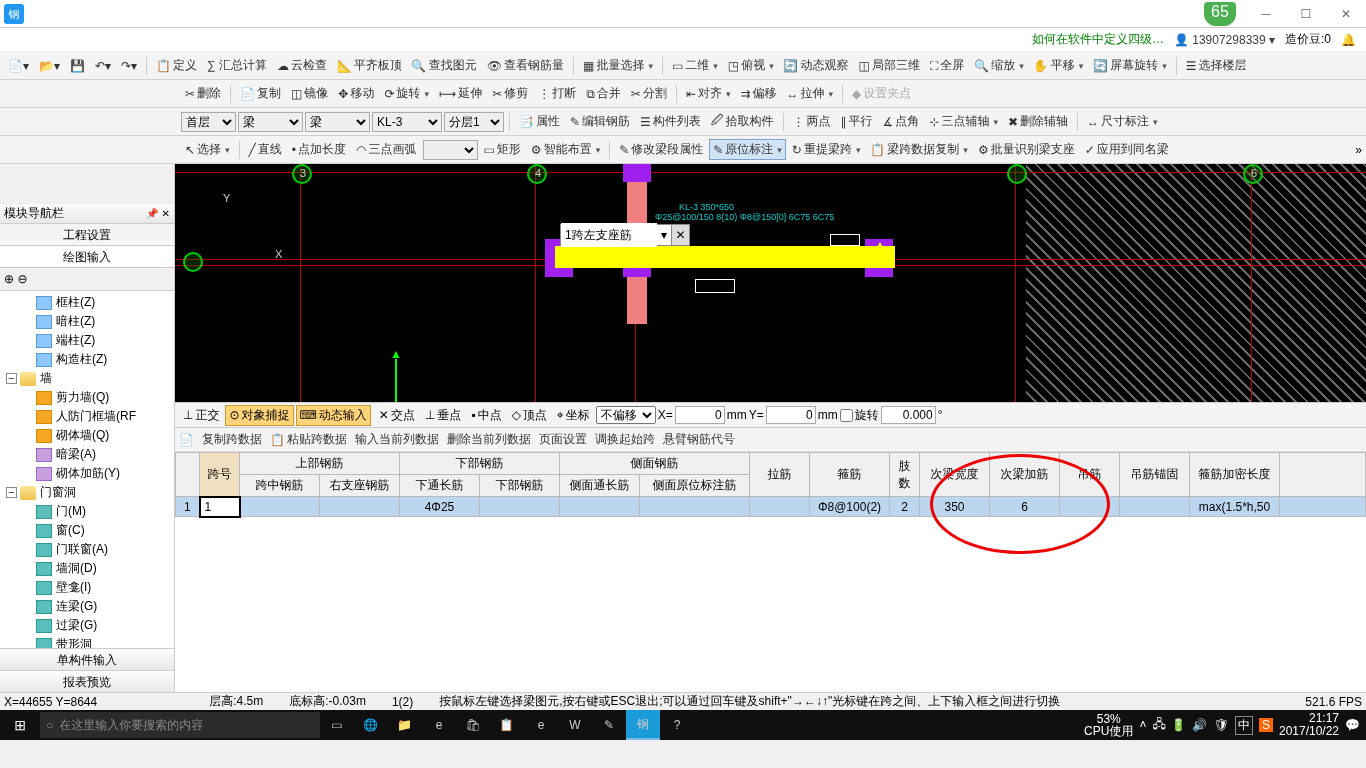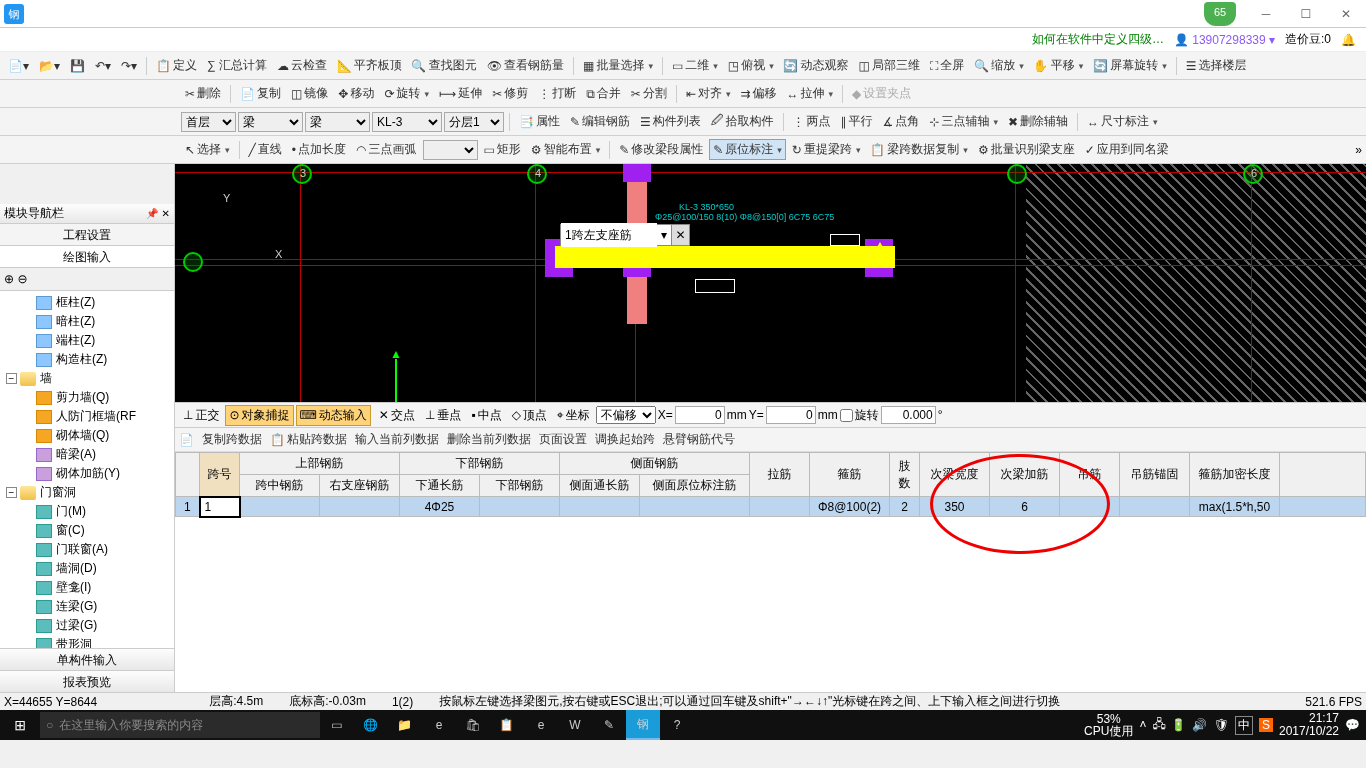--- a/index.html
+++ b/index.html
@@ -1,25 +1,25 @@
 <!DOCTYPE html>
 <html><head>
 <meta charset="utf-8">
 <style>
 * { box-sizing: border-box; margin: 0; padding: 0; font-family: "Microsoft YaHei", SimSun, sans-serif; font-size: 12px; }
 body { background: #f0f0f0; overflow: hidden; width: 1366px; height: 768px; }
 .titlebar { height: 28px; background: #fff; display: flex; align-items: center; border-bottom: 1px solid #ccc; }
 .titlebar .app-icon { width: 20px; height: 20px; background: #2196f3; border-radius: 3px; margin: 0 4px; color: #fff; text-align: center; line-height: 20px; font-size: 11px; }
 .titlebar .title { flex: 0 0 auto; color: #333; }
 .titlebar .spacer { flex: 1; }
-.titlebar .badge65 { background: #4caf50; color: #fff; width: 32px; height: 24px; border-radius: 4px 4px 12px 12px; text-align: center; line-height: 20px; margin-right: 10px; font-size: 11px;}
+.titlebar .badge65 { background: #4caf50; color: #fff; width: 32px; height: 24px; border-radius: 4px 4px 12px 12px; text-align: center; line-height: 20px; margin-right: 10px; font-size: 16px;}
 .titlebar .win-btn { width: 40px; height: 28px; text-align: center; line-height: 28px; color: #666; }
 .info-row { height: 24px; display: flex; align-items: center; justify-content: flex-end; padding-right: 10px; gap: 10px; background:#fff; border-bottom:1px solid #eee;}
 .info-row .green { color: #008000; }
-.info-row .blue { color: #8b5cf6; }
+.info-row .blue { color: #404040; }
 .toolbar { height: 28px; background: #f4f4f4; display: flex; align-items: center; padding: 0 4px; border-bottom: 1px solid #d0d0d0; gap: 2px; overflow:hidden; white-space:nowrap;}
 .toolbar .tb { padding: 2px 4px; display: inline-flex; align-items: center; gap: 2px; color: #333; }
 .toolbar .sep { width: 1px; height: 18px; background: #ccc; margin: 0 3px; }
 .toolbar .dd::after { content: "▾"; font-size: 9px; margin-left: 2px; color:#555; }
 .toolbar.active-row .tb.active { background: #d0e4f5; border: 1px solid #7da2ce; padding:1px 3px; }
 .main { display: flex; height: calc(768px - 28px - 24px - 28px - 28px - 28px - 28px - 28px - 18px - 30px); }
 .left-panel { width: 175px; background: #f0f0f0; border-right: 1px solid #ccc; display: flex; flex-direction: column; }
 .panel-header { height: 20px; background: linear-gradient(#fdfdfd,#e8e8e8); border-bottom: 1px solid #ccc; display: flex; align-items: center; padding: 0 4px; font-size: 12px; margin-top: 40px; }
 .panel-header .pin { margin-left: auto; font-size: 10px; }
 .panel-tab { height: 22px; background: #f4f4f4; border-bottom: 1px solid #ccc; text-align: center; line-height: 22px; }

